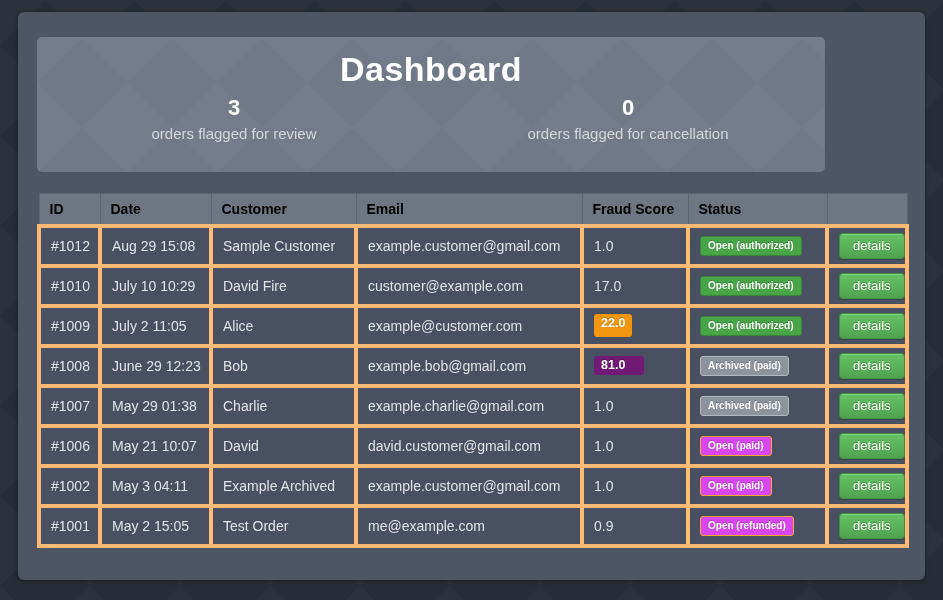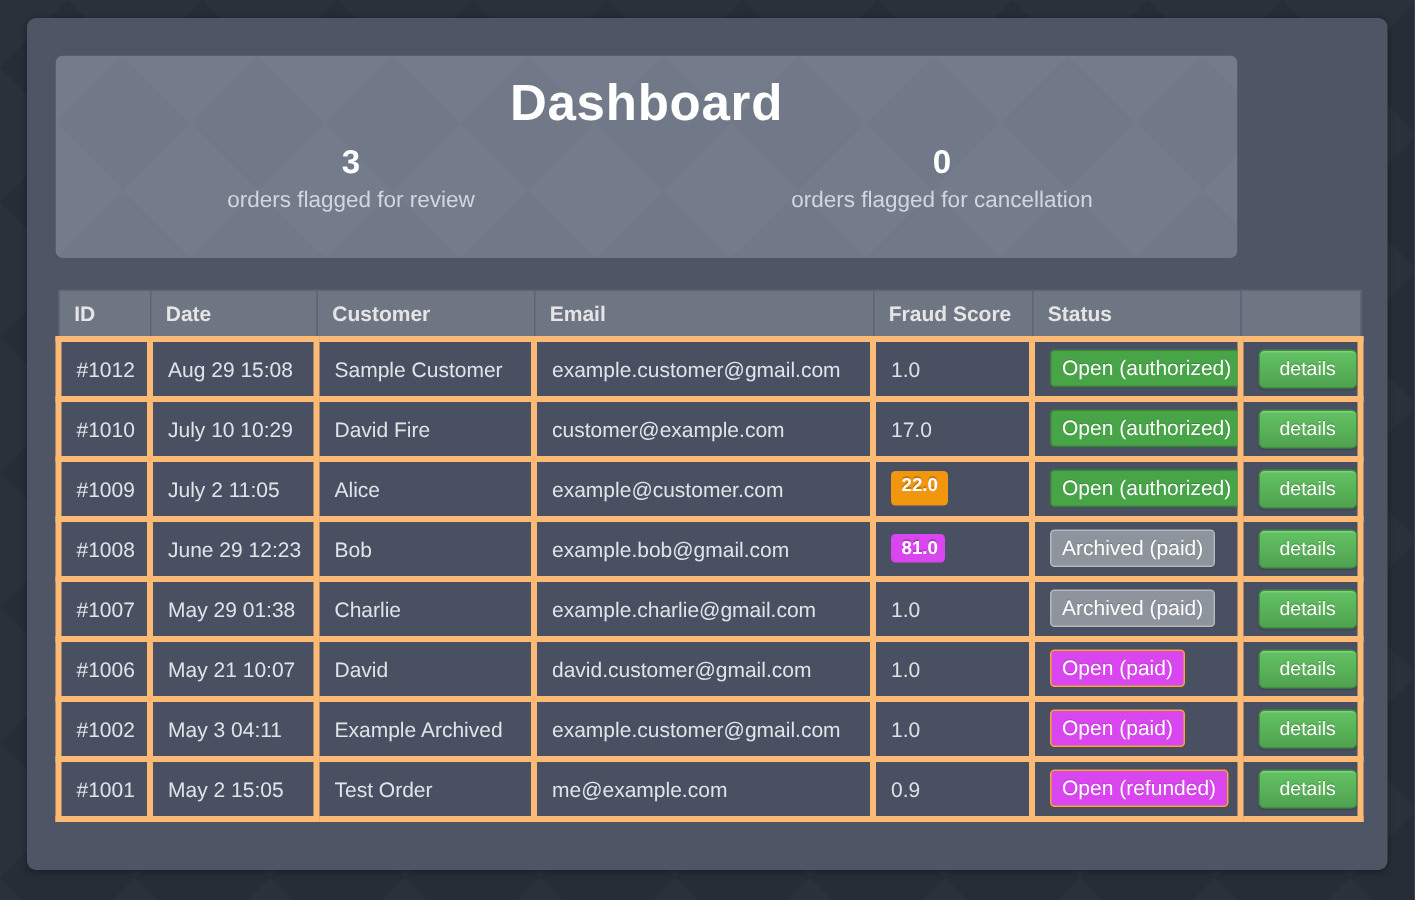--- a/index.html
+++ b/index.html
@@ -61,21 +61,21 @@
   }
   table.orders {
     position: absolute;
     left: 19px; top: 181px;
     width: 868px;
     border-collapse: collapse;
     table-layout: fixed;
   }
   table.orders th {
     background: #6e7583;
-    color: #e5e5e5;
+    color: #000000;
     font-size: 14px;
     font-weight: bold;
     text-align: left;
     height: 32px;
     padding: 0 10px;
     border: 1px solid #5d6472;
   }
   table.orders td {
     background: #495061;
     color: #e0e3e8;
@@ -83,38 +83,38 @@
     height: 40px;
     padding: 0 10px;
     border: 4px solid #fdba74;
     overflow: hidden;
     white-space: nowrap;
   }
   .badge {
     display: inline-block;
     padding: 2px 7px 3px 7px;
     border-radius: 3px;
-    font-size: 14px;
-    font-weight: normal;
+    font-size: 10px;
+    font-weight: bold;
     color: #ffffff;
     text-shadow: 0 -1px 0 rgba(0,0,0,0.2);
     line-height: 1.3;
   }
   .badge-green  { background: #47a447; border: 1px solid #398439; }
   .badge-gray   { background: #8e949c; border: 1px solid #b2b8bf; }
   .badge-orange { background: #d946ef; border: 1px solid #f6a62d; }
   .fraud-plain  { color: #dde0e5; font-size: 14px; }
   .fraud-orange {
     display: inline-block; background: #f2960f; color: #fff;
     font-size: 12.5px; font-weight: bold; padding: 2px 7px 7px 7px;
     border-radius: 3px; text-shadow: 0 -1px 0 rgba(0,0,0,0.2);
   }
   .fraud-red {
-    display: inline-block; background: #d946ef; color: #fff;
-    font-size: 12.5px; font-weight: bold; padding: 2px 5px 3px 7px;
+    display: inline-block; background: #701a75; color: #fff;
+    font-size: 12.5px; font-weight: bold; padding: 2px 19px 3px 7px;
     border-radius: 3px; text-shadow: 0 -1px 0 rgba(0,0,0,0.2);
   }
   .btn-details {
     display: inline-block;
     background: linear-gradient(to bottom, #63c363, #50a250);
     border: 1px solid #3e8f3e;
     border-radius: 4px;
     color: #ffffff;
     font-family: "Liberation Sans", "DejaVu Sans", sans-serif;
     font-size: 13px;

